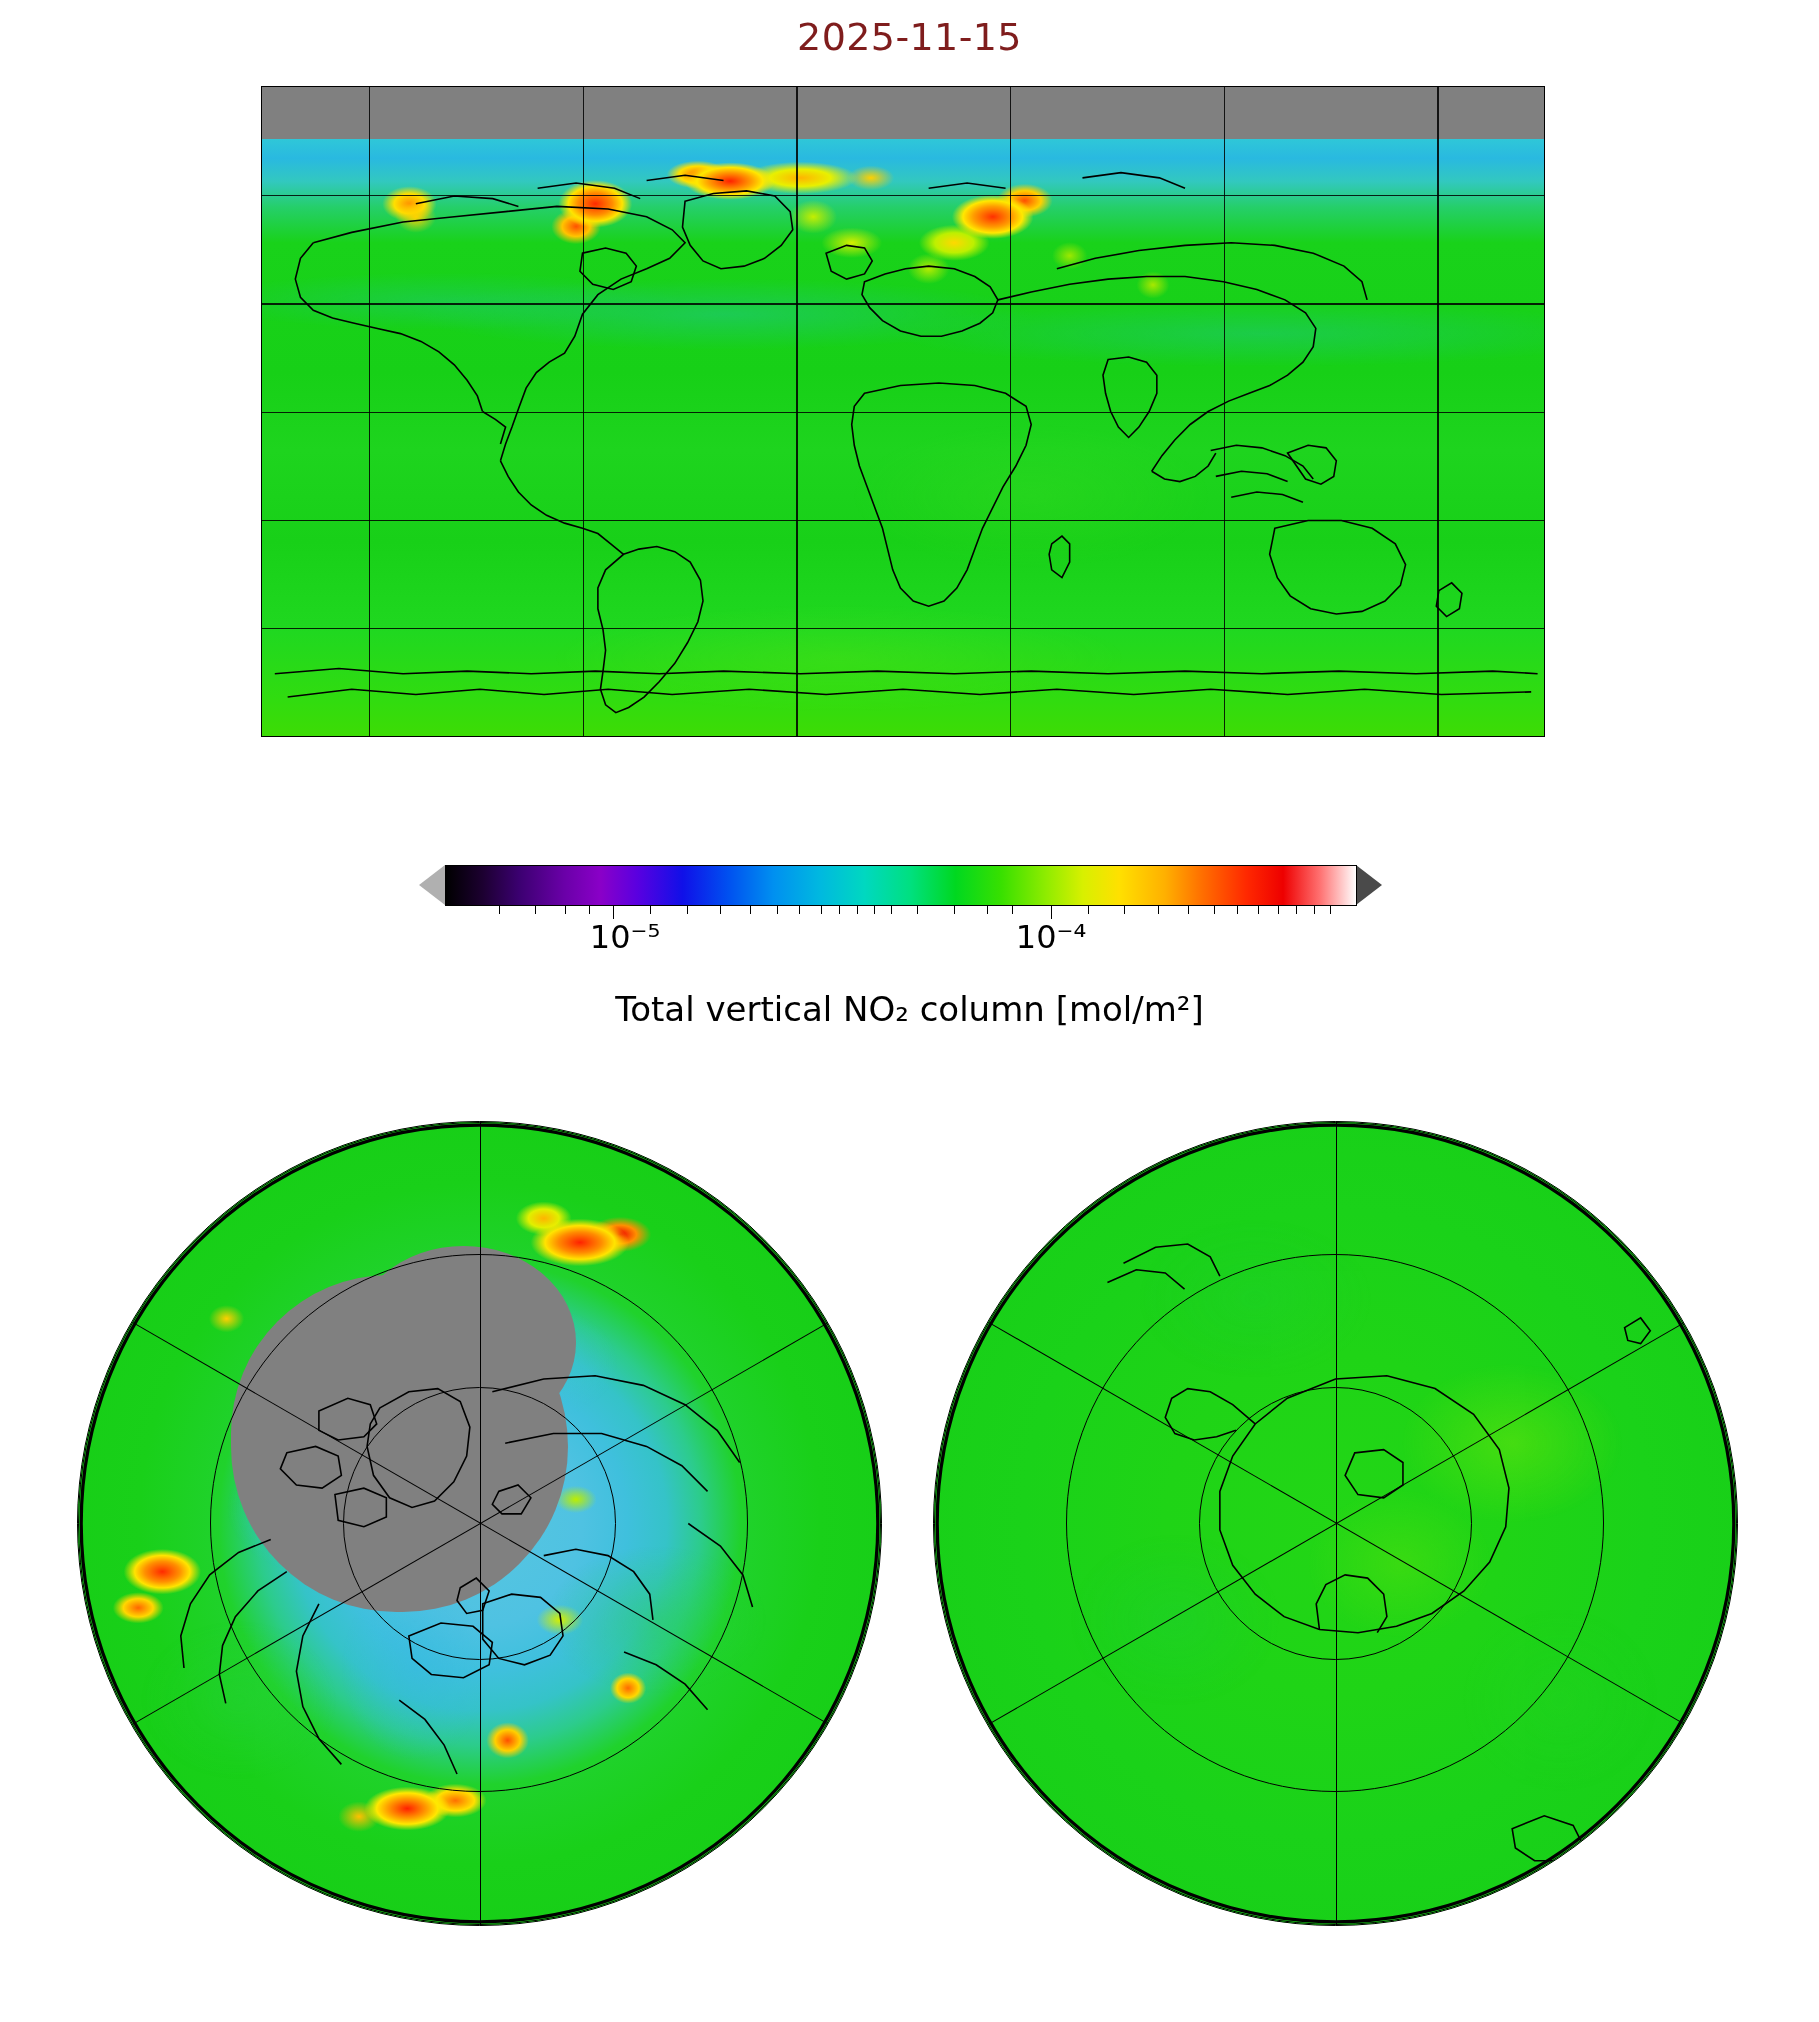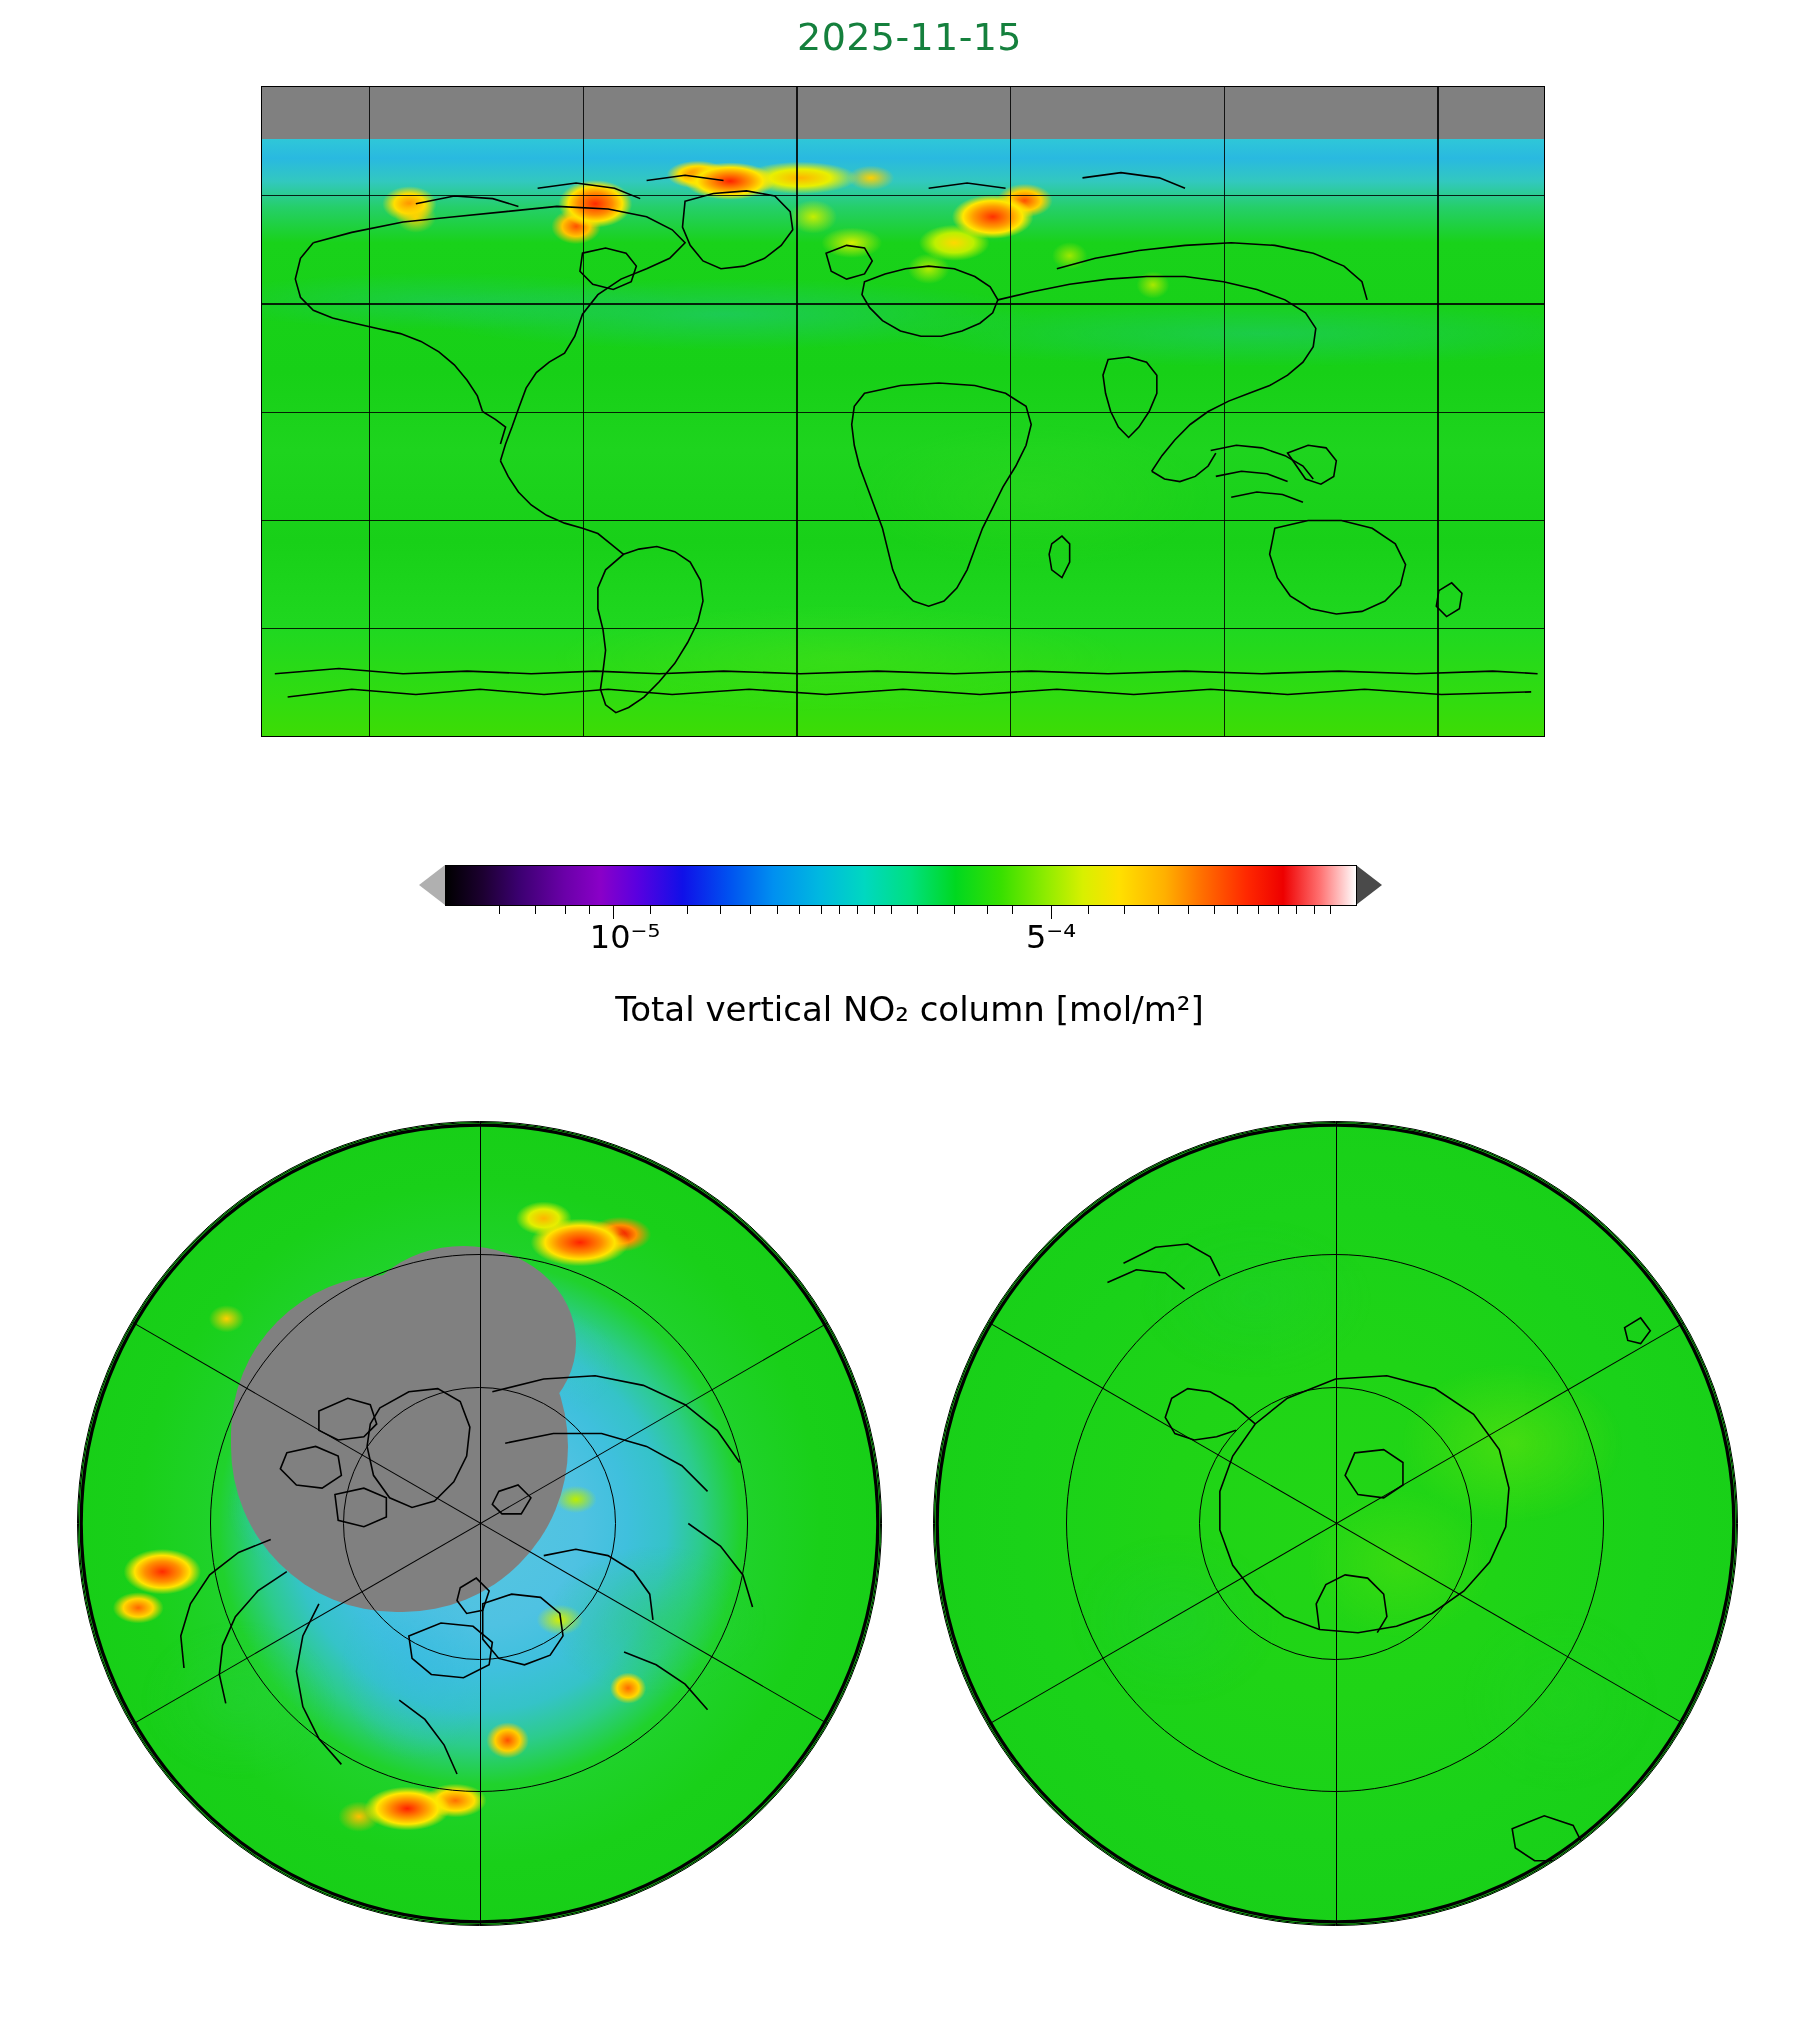--- a/index.html
+++ b/index.html
@@ -18,21 +18,21 @@
 
   
   #title {
     position: absolute;
     left: 0;
     top: 15.4px;
     width: 1819px;
     text-align: center;
     font-size: 38px;
     font-family: "DejaVu Sans", sans-serif;
-    color: #15803d;
+    color: #7f1d1d;
     letter-spacing: 0.4px;
   }
 
   
   #global-panel {
     position: absolute;
     left: 261px;
     top: 86px;
     width: 1284px;
     height: 651px;
@@ -341,21 +341,21 @@
   <div class="cb-tick" style="left:769px"></div>
   <div class="cb-tick" style="left:795px"></div>
   <div class="cb-tick" style="left:818px"></div>
   <div class="cb-tick" style="left:839px"></div>
   <div class="cb-tick" style="left:859px"></div>
   <div class="cb-tick" style="left:877px"></div>
   <div class="cb-tick" style="left:895px"></div>
   <div class="cb-tick" style="left:911px"></div>
 
   <div class="cb-label" style="left:206px">10⁻⁵</div>
-  <div class="cb-label" style="left:632px">5⁻⁴</div>
+  <div class="cb-label" style="left:632px">10⁻⁴</div>
 </div>
 
 <div id="cb-caption">Total vertical NO₂ column [mol/m²]</div>
 
 <div id="polar-north" class="polar-panel">
   <div class="map-canvas" style="background:
          radial-gradient(circle at 50% 50%,
            #57c6e0 0%,
            #4fc2e2 18%,
            #3fc0dd 26%,

